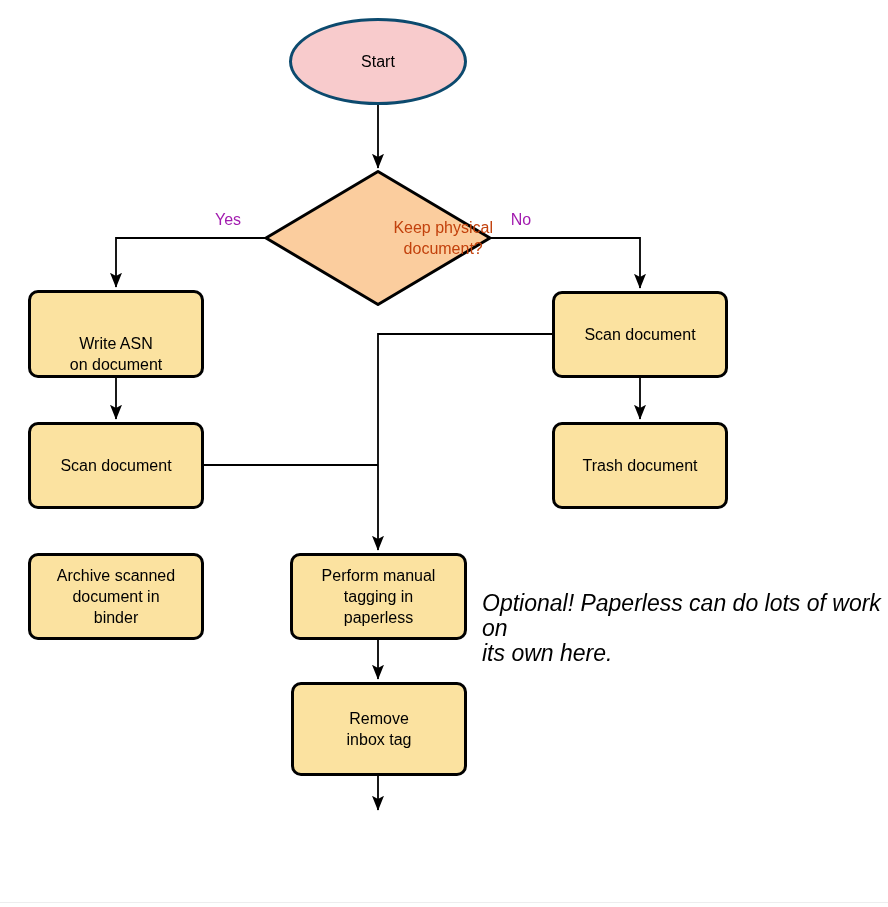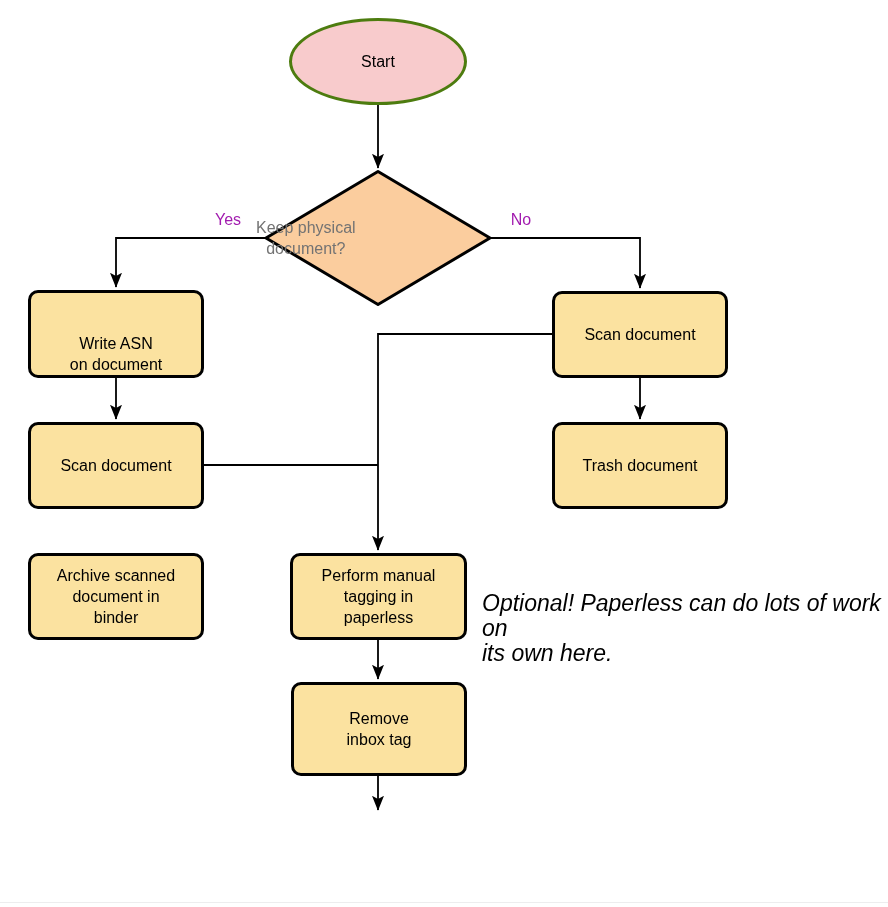--- a/index.html
+++ b/index.html
@@ -31,34 +31,34 @@
     font-size: 16px;
     line-height: 21px;
     color: #000000;
     white-space: pre-line;
   }
   .process {
     border: 3px solid #000000;
     border-radius: 10px;
   }
   .terminal {
-    border: 3px solid #4d7c0f;
+    border: 3px solid #0c4a6e;
     border-radius: 50%;
   }
   .decision-label {
     position: absolute;
-    left: 256px; top: 171px;
+    left: 269px; top: 171px;
     width: 224px; height: 134px;
     display: flex;
     align-items: center;
-    justify-content: flex-start;
+    justify-content: flex-end;
     text-align: center;
     font-size: 16px;
     line-height: 21px;
-    color: #737373;
+    color: #c2410c;
     white-space: pre-line;
   }
   .edge-label {
     position: absolute;
     width: 44px;
     text-align: center;
     font-size: 16px;
     color: #a21caf;
   }
   #lbl-yes { left: 206px; top: 211px; }

